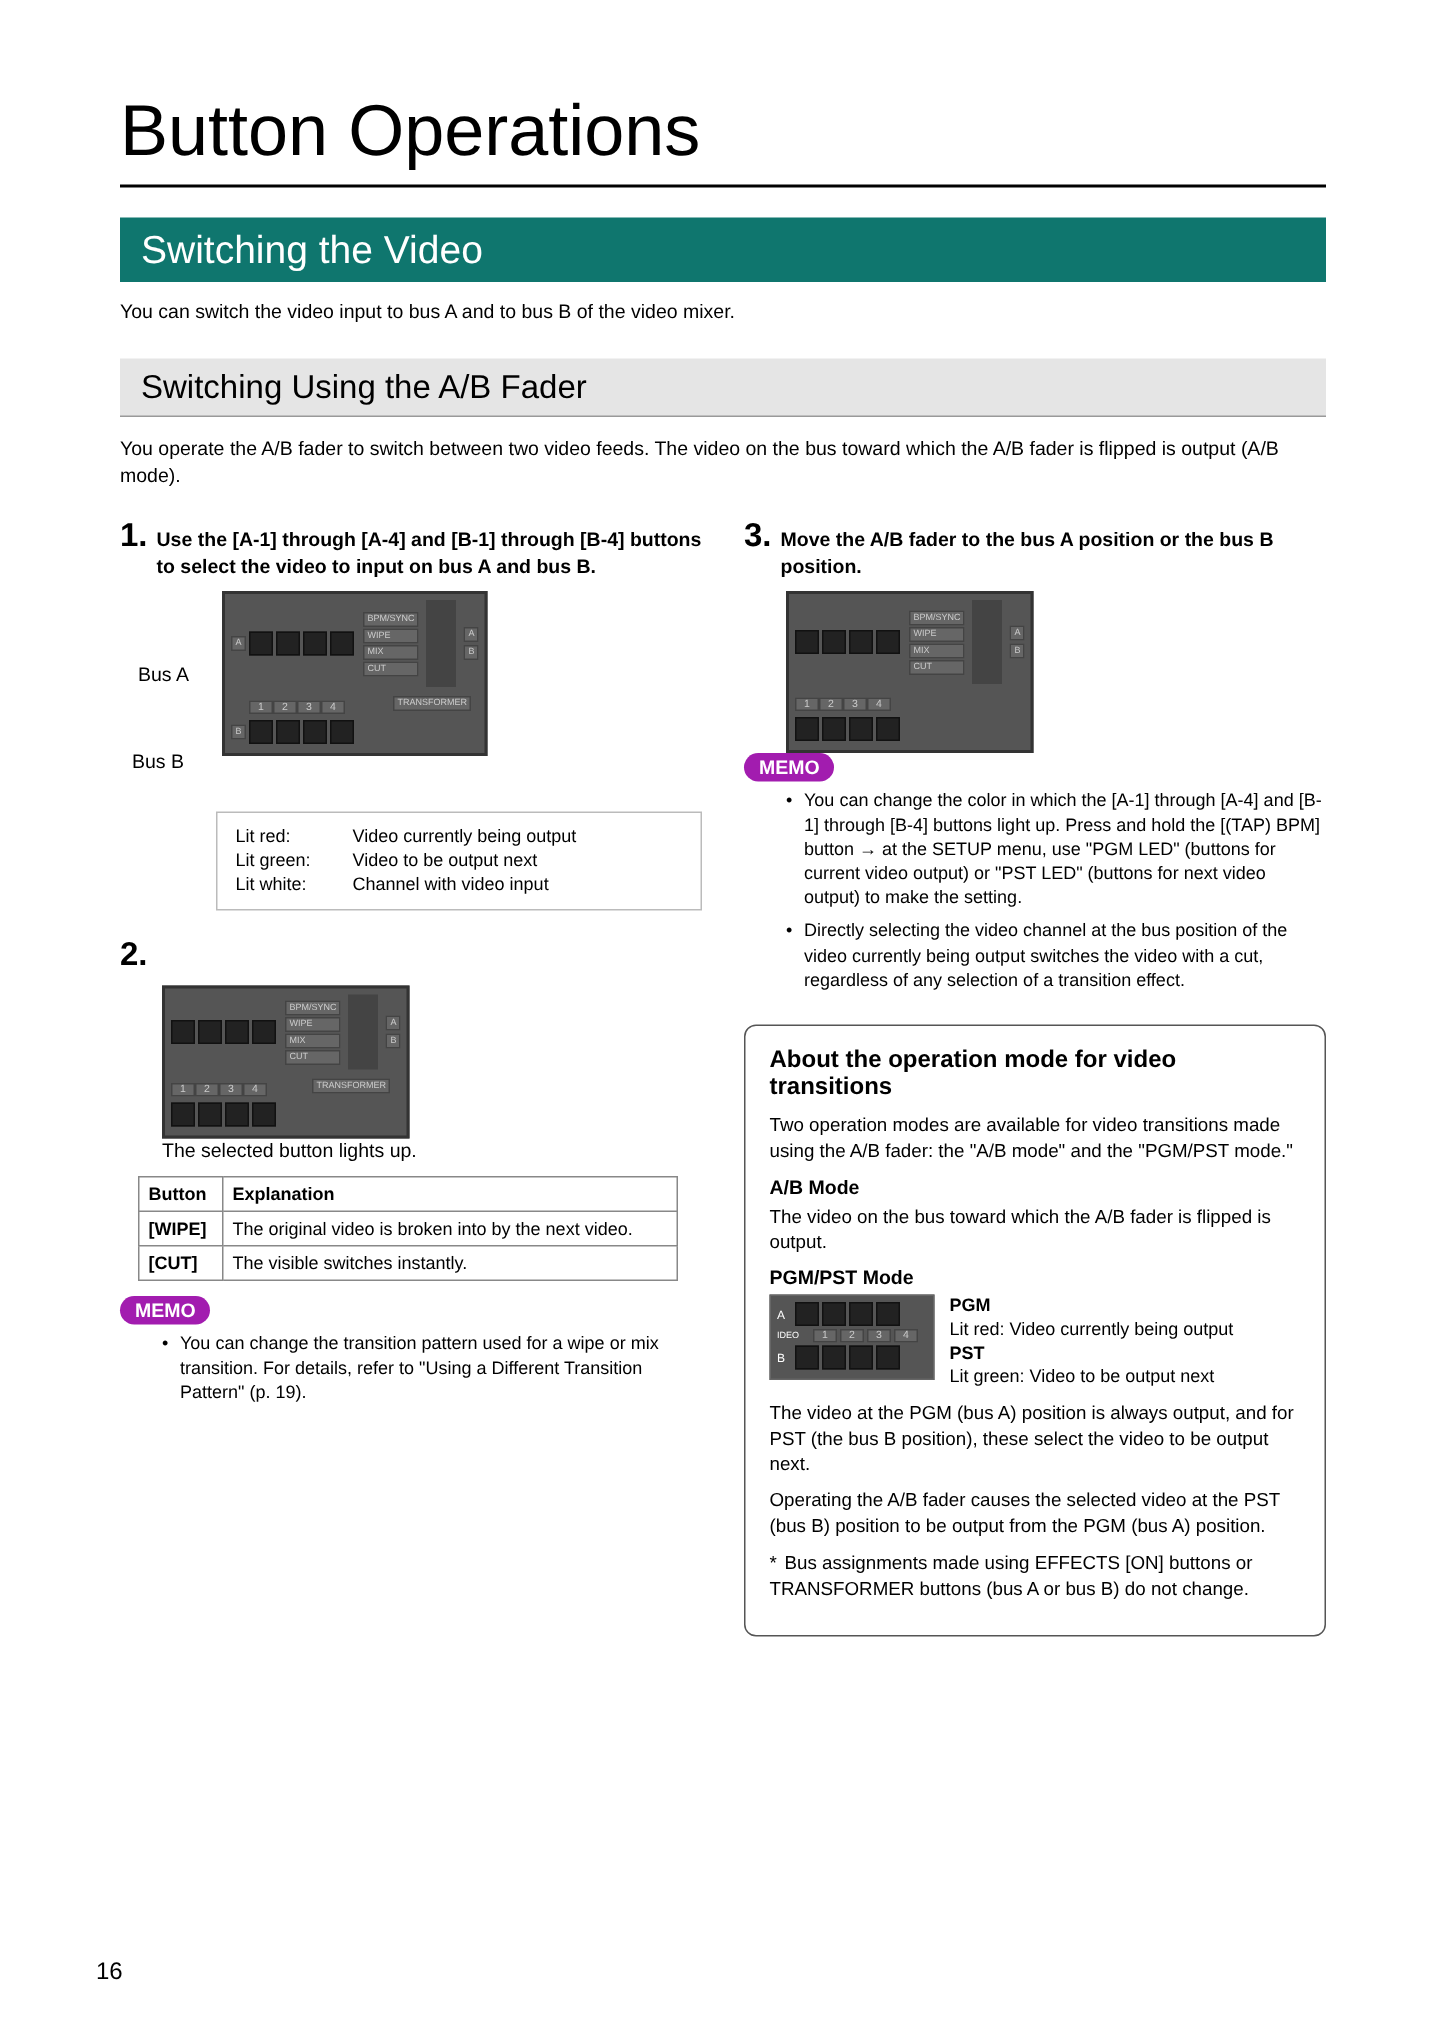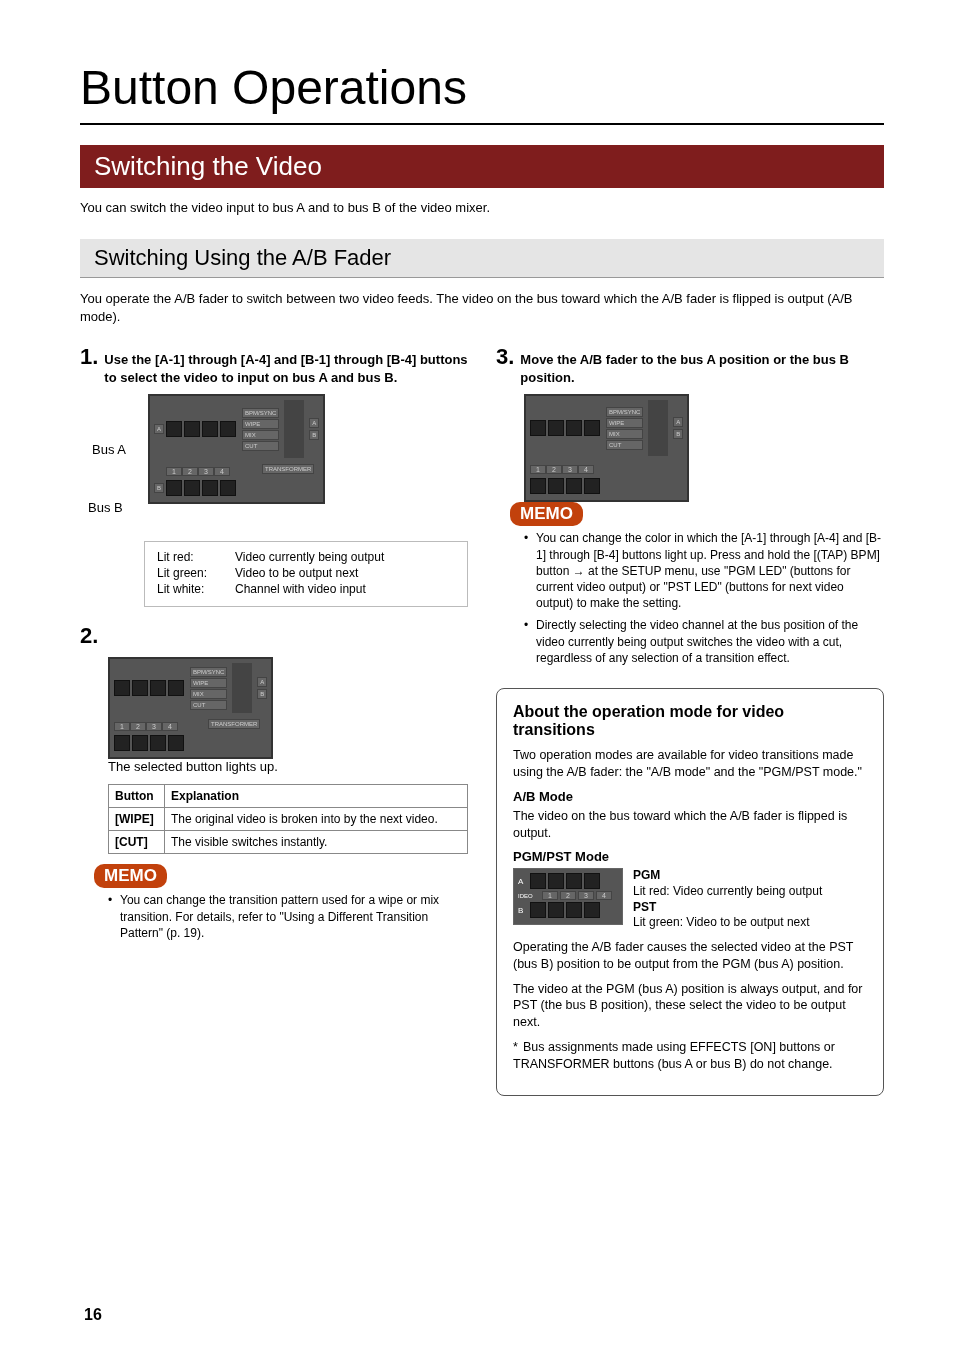--- a/index.html
+++ b/index.html
@@ -16,21 +16,21 @@
     font-size: 48px;
     font-weight: 400;
     margin-bottom: 8px;
     margin-top: 20px;
   }
   .title-underline {
     border-bottom: 2px solid #000;
     margin-bottom: 20px;
   }
   .section-bar {
-    background: #7f1d1d;
+    background: #0f766e;
     color: #fff;
     font-size: 26px;
     font-weight: 400;
     padding: 6px 14px;
     margin-bottom: 12px;
   }
   .section-intro {
     font-size: 13px;
     margin-bottom: 24px;
   }
@@ -93,41 +93,41 @@
   }
   .instruction-box .line {
     display:flex; gap:10px; margin-bottom:2px;
   }
   .instruction-box .k { width: 68px; }
   .caption {
     font-size: 13px; margin-left: 28px; margin-bottom:10px;
   }
   table.transition {
     border-collapse: collapse;
-    margin-left: 28px;
+    margin-left: 12px;
     margin-bottom: 10px;
     font-size: 12px;
     width: calc(100% - 28px);
   }
   table.transition th, table.transition td {
     border: 1px solid #888;
     padding: 4px 6px;
     text-align: left;
     vertical-align: top;
   }
   table.transition th { font-weight:700; background:#fff; }
   .memo-pill {
     display:inline-block;
-    background:#c2410c;
+    background:#a21caf;
     color:#fff;
-    font-size:17px;
+    font-size:13px;
     font-weight:700;
     border-radius: 10px;
     padding: 2px 10px;
-    margin-left: 14px;
+    margin-left: 0;
     margin-bottom: 4px;
   }
   .memo-list {
     font-size:12px;
     margin-left: 28px;
     line-height:1.35;
   }
   .memo-list li { margin-bottom:6px; list-style: none; position:relative; padding-left:12px;}
   .memo-list li::before { content:"•"; position:absolute; left:0; }
   .info-box {
@@ -153,22 +153,22 @@
   .pgmpst-thumb .lbl { width:10px; font-size:8px; color:#fff;}
   .pgmpst-thumb .nums { display:flex; gap:2px; margin-left:12px;}
   .pgmpst-thumb .nums span { width:16px; font-size:7px; color:#ccc; text-align:center; background:#666; border:1px solid #444; }
   .pgmpst-text { font-size:12px; line-height:1.3;}
   .pgmpst-text .b { font-weight:700; }
   .footnote { font-size:12px; line-height:1.35; margin-top:4px; }
   .footnote .ast { display:inline-block; width:10px;}
   .page-num {
     position:absolute;
     bottom: 30px;
-    left: 84px;
-    font-weight:700;
+    left: 64px;
+    font-weight:400;
     font-size:16px;
   }
   .static-panel {
     border:2px solid #333; background:#555; display:inline-block; padding:4px;
   }
   .static-panel .r { display:flex; gap:2px; margin-bottom:2px; align-items:center;}
   .static-panel .sq { width:16px; height:16px; background:#222; border:1px solid #111; }
   .static-panel .nums span { width:16px; font-size:7px; color:#ccc; text-align:center; background:#666; border:1px solid #444; display:inline-block;}
   .static-panel .right-col { display:flex; flex-direction:column; gap:1px; margin-left:4px;}
   .static-panel .mini { font-size:6px; color:#ccc; background:#666; padding:1px 2px; border:1px solid #444;}
@@ -397,20 +397,20 @@
             </div>
         </div>
         <div class="pgmpst-text">
           <div><span class="b">PGM</span></div>
           <div>Lit red: Video currently being output</div>
           <div><span class="b">PST</span></div>
           <div>Lit green: Video to be output next</div>
         </div>
       </div>
 
+      <p>The video at the PGM (bus A) position is always output, and for PST (the bus B position), these select the video to be output next.</p>
       <p>Operating the A/B fader causes the selected video at the PST (bus B) position to be output from the PGM (bus A) position.</p>
-      <p>The video at the PGM (bus A) position is always output, and for PST (the bus B position), these select the video to be output next.</p>
       <p class="footnote"><span class="ast">*</span><span>Bus assignments made using EFFECTS [ON] buttons or TRANSFORMER buttons (bus A or bus B) do not change.</span></p>
     </div>
   </div>
 </div>
 
 <div class="page-num">16</div>
 
 </body></html>

